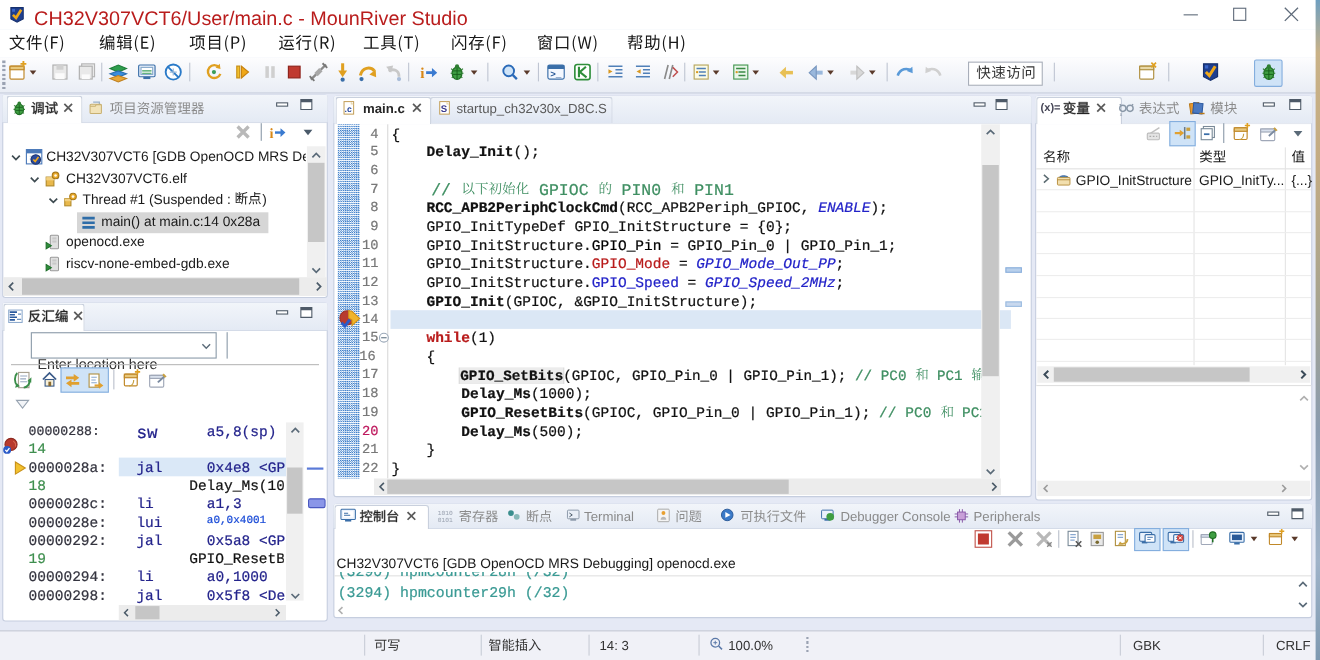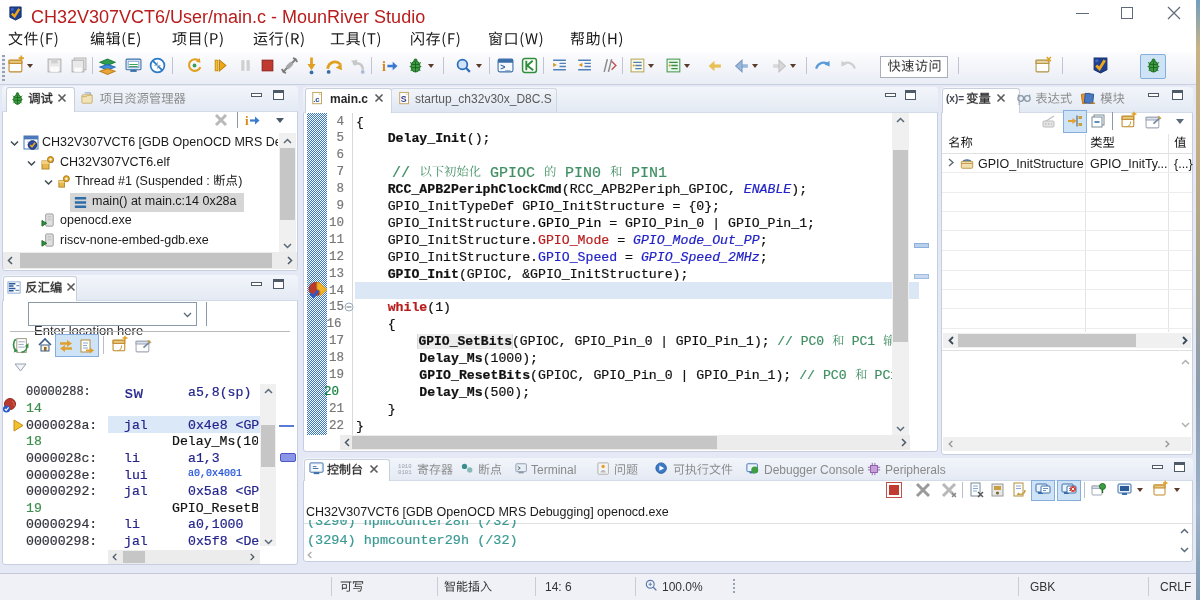--- a/index.html
+++ b/index.html
@@ -482,21 +482,21 @@
 <div class="ab mono" style="left:324px;top:215.9px;width:20px;text-align:right;font-size:12.5px;color:#787878">10</div>
 <div class="ab mono" style="left:324px;top:232.8px;width:20px;text-align:right;font-size:12.5px;color:#787878">11</div>
 <div class="ab mono" style="left:324px;top:249.7px;width:20px;text-align:right;font-size:12.5px;color:#787878">12</div>
 <div class="ab mono" style="left:324px;top:266.6px;width:20px;text-align:right;font-size:12.5px;color:#787878">13</div>
 <div class="ab mono" style="left:324px;top:283.5px;width:20px;text-align:right;font-size:12.5px;color:#787878">14</div>
 <div class="ab mono" style="left:324px;top:300.4px;width:20px;text-align:right;font-size:12.5px;color:#787878">15</div>
 <div class="ab mono" style="left:324px;top:317.3px;width:20px;text-align:center;font-size:12.5px;color:#787878">16</div>
 <div class="ab mono" style="left:324px;top:334.2px;width:20px;text-align:right;font-size:12.5px;color:#787878">17</div>
 <div class="ab mono" style="left:324px;top:351.1px;width:20px;text-align:right;font-size:12.5px;color:#787878">18</div>
 <div class="ab mono" style="left:324px;top:368.0px;width:20px;text-align:right;font-size:12.5px;color:#787878">19</div>
-<div class="ab mono" style="left:324px;top:384.9px;width:20px;font-size:12.5px;color:#15803d">20</div>
+<div class="ab mono" style="left:324px;top:384.9px;width:20px;text-align:right;font-size:12.5px;color:#be185d">20</div>
 <div class="ab mono" style="left:324px;top:401.8px;width:20px;text-align:right;font-size:12.5px;color:#787878">21</div>
 <div class="ab mono" style="left:324px;top:418.7px;width:20px;text-align:right;font-size:12.5px;color:#787878">22</div>
 <div class="ab" style="left:352px;top:113px;width:1px;height:322px;background:#d9d9d9"></div>
 <svg class="ab" style="left:344px;top:301.9px" width="10" height="10" viewBox="0 0 10 10">
     <circle cx="5" cy="5" r="4" fill="#fff" stroke="#9aa8b8"></circle>
     <path d="M2.5 5 L7.5 5" stroke="#7a8a98" stroke-width="1.2"></path>
   </svg>
 <div class="ab mono" style="left:356px;top:114.5px;font-size:13.2px;color:#111;white-space:pre;width:537px;overflow:hidden">{</div>
 <div class="ab mono" style="left:356px;top:131.4px;font-size:13.2px;color:#111;white-space:pre;width:537px;overflow:hidden">    <b>Delay_Init</b>();</div>
 <div class="ab mono" style="left:356px;top:165.2px;font-size:15px;color:#111;white-space:pre;width:537px;overflow:hidden">    <span style="color:#3f8f62">// <svg style="vertical-align:top" width="62" height="13" viewBox="0 -11.0 62 13.2">
@@ -805,21 +805,21 @@
 <div class="ab" style="left:331px;top:577px;width:1px;height:19px;background:#c8ccd6"></div>
 <div class="ab" style="left:437px;top:577px;width:1px;height:19px;background:#c8ccd6"></div>
 <div class="ab" style="left:535px;top:577px;width:1px;height:19px;background:#c8ccd6"></div>
 <div class="ab" style="left:635px;top:577px;width:1px;height:19px;background:#c8ccd6"></div>
 <div class="ab" style="left:340px;top:580px"><svg style="vertical-align:top" width="24" height="13" viewBox="0 -10.6 24 12.7">
       <path d="M0.7 -9.2V-8.3H9.0V-0.3C9.0 -0.1 8.9 -0.0 8.6 0.0C8.3 0.0 7.3 0.0 6.4 -0.0C6.5 0.2 6.7 0.7 6.8 0.9C7.9 0.9 8.8 0.9 9.3 0.8C9.7 0.6 9.9 0.3 9.9 -0.3V-8.3H11.4V-9.2ZM2.8 -5.7H5.9V-2.9H2.8ZM1.9 -6.6V-1.1H2.8V-2.1H6.8V-6.6Z M12.9 -9.4V-7.1H13.8V-8.6H22.1V-7.1H23.1V-9.4ZM13.1 -2.5V-1.7H19.9V-2.5ZM15.6 -8.4C15.3 -6.9 14.9 -5.0 14.6 -3.8H20.9C20.7 -1.5 20.4 -0.4 20.1 -0.1C20.0 -0.0 19.8 0.0 19.5 0.0C19.2 0.0 18.4 -0.0 17.6 -0.1C17.8 0.2 17.9 0.5 17.9 0.8C18.7 0.8 19.5 0.8 19.8 0.8C20.3 0.8 20.6 0.7 20.9 0.4C21.3 -0.0 21.6 -1.2 21.9 -4.2C21.9 -4.4 21.9 -4.6 21.9 -4.6H15.7L16.1 -6.2H21.6V-7.0H16.2L16.5 -8.3Z" fill="#333"></path>
     </svg></div>
 <div class="ab" style="left:444px;top:580px"><svg style="vertical-align:top" width="48" height="13" viewBox="0 -10.6 48 12.7">
       <path d="M7.4 -8.3H9.9V-5.7H7.4ZM6.5 -9.1V-4.9H10.8V-9.1ZM3.2 -1.4H8.8V-0.2H3.2ZM3.2 -2.1V-3.3H8.8V-2.1ZM2.3 -4.0V1.0H3.2V0.5H8.8V0.9H9.7V-4.0ZM1.9 -10.1C1.7 -9.2 1.2 -8.3 0.6 -7.7C0.8 -7.6 1.2 -7.4 1.3 -7.3C1.6 -7.6 1.8 -7.9 2.1 -8.4H3.1V-7.6L3.1 -7.2H0.6V-6.5H2.9C2.7 -5.7 2.0 -4.9 0.5 -4.3C0.7 -4.2 0.9 -3.9 1.1 -3.7C2.3 -4.3 3.0 -5.0 3.5 -5.7C4.1 -5.3 5.0 -4.6 5.3 -4.3L5.9 -4.9C5.6 -5.2 4.2 -6.0 3.7 -6.3L3.8 -6.5H6.0V-7.2H3.9L3.9 -7.6V-8.4H5.7V-9.1H2.4C2.6 -9.4 2.7 -9.7 2.8 -9.9Z M16.6 -5.0V-4.0H14.0V-5.0ZM13.2 -5.8V0.9H14.0V-1.5H16.6V-0.1C16.6 0.1 16.6 0.1 16.4 0.1C16.2 0.1 15.7 0.1 15.2 0.1C15.3 0.3 15.4 0.7 15.5 0.9C16.2 0.9 16.7 0.9 17.1 0.8C17.4 0.6 17.5 0.4 17.5 -0.1V-5.8ZM14.0 -3.3H16.6V-2.2H14.0ZM22.3 -9.2C21.6 -8.8 20.5 -8.4 19.5 -8.0V-10.1H18.6V-6.1C18.6 -5.1 18.9 -4.8 20.1 -4.8C20.3 -4.8 21.9 -4.8 22.1 -4.8C23.1 -4.8 23.4 -5.2 23.4 -6.7C23.2 -6.7 22.8 -6.9 22.7 -7.0C22.6 -5.8 22.5 -5.6 22.0 -5.6C21.7 -5.6 20.4 -5.6 20.1 -5.6C19.6 -5.6 19.5 -5.7 19.5 -6.1V-7.3C20.7 -7.6 21.9 -8.1 22.9 -8.5ZM22.4 -3.8C21.7 -3.4 20.6 -2.9 19.5 -2.6V-4.5H18.6V-0.4C18.6 0.6 18.9 0.9 20.1 0.9C20.3 0.9 21.9 0.9 22.2 0.9C23.2 0.9 23.4 0.4 23.6 -1.2C23.3 -1.2 23.0 -1.4 22.8 -1.5C22.7 -0.2 22.6 0.0 22.1 0.0C21.8 0.0 20.4 0.0 20.2 0.0C19.6 0.0 19.5 -0.0 19.5 -0.4V-1.8C20.7 -2.1 22.1 -2.6 23.0 -3.2ZM13.0 -6.6C13.3 -6.7 13.7 -6.8 17.0 -7.0C17.1 -6.8 17.2 -6.6 17.2 -6.4L18.0 -6.8C17.8 -7.5 17.1 -8.6 16.5 -9.4L15.7 -9.1C16.0 -8.7 16.3 -8.2 16.6 -7.7L14.0 -7.6C14.5 -8.2 15.0 -9.0 15.4 -9.8L14.5 -10.1C14.1 -9.2 13.5 -8.2 13.3 -8.0C13.1 -7.7 12.9 -7.5 12.7 -7.5C12.8 -7.3 13.0 -6.8 13.0 -6.6Z M32.8 -2.9V-2.1H34.2V-0.5H32.3V-6.4H35.4V-7.2H32.3V-8.8C33.2 -8.9 34.1 -9.1 34.8 -9.3L34.3 -10.0C33.0 -9.6 30.7 -9.3 28.8 -9.2C28.9 -9.0 29.0 -8.7 29.1 -8.5C29.8 -8.5 30.7 -8.6 31.5 -8.7V-7.2H28.4V-6.4H31.5V-0.5H29.5V-2.1H31.0V-2.9H29.5V-4.4C30.0 -4.5 30.6 -4.7 31.0 -4.9L30.6 -5.6C30.1 -5.4 29.4 -5.1 28.7 -4.9V0.9H29.5V0.4H34.2V1.0H35.0V-5.2H32.8V-4.4H34.2V-2.9ZM25.9 -10.1V-7.7H24.6V-6.8H25.9V-4.1L24.4 -3.7L24.7 -2.8L25.9 -3.2V-0.1C25.9 0.0 25.9 0.1 25.8 0.1C25.6 0.1 25.3 0.1 24.9 0.1C25.0 0.3 25.1 0.7 25.1 0.9C25.8 0.9 26.2 0.9 26.4 0.7C26.7 0.6 26.8 0.4 26.8 -0.1V-3.5L28.1 -3.9L28.0 -4.7L26.8 -4.3V-6.8H27.9V-7.7H26.8V-10.1Z M39.5 -9.1C40.3 -8.5 40.9 -7.8 41.5 -7.1C40.7 -3.7 39.2 -1.2 36.5 0.2C36.7 0.3 37.2 0.7 37.3 0.9C39.8 -0.5 41.3 -2.7 42.2 -5.9C43.5 -3.5 44.4 -0.7 47.1 0.8C47.2 0.6 47.4 0.1 47.6 -0.2C43.6 -2.6 43.9 -7.1 40.1 -9.8Z" fill="#333"></path>
     </svg></div>
-<div class="ab" style="left:545px;top:580px;font-size:12px;color:#333">14: 6</div>
+<div class="ab" style="left:545px;top:580px;font-size:12px;color:#333">14: 3</div>
 <svg class="ab" style="left:645px;top:579px" width="14" height="14" viewBox="0 0 16 16">
     <circle cx="6" cy="6" r="4.5" fill="none" stroke="#5a78a8" stroke-width="1.3"></circle>
     <path d="M9.5 9.5 L13 13" stroke="#5a78a8" stroke-width="1.6"></path>
     <path d="M4 6 L8 6 M6 4 L6 8" stroke="#5a78a8" stroke-width="1"></path>
   </svg>
 <div class="ab" style="left:662px;top:580px;font-size:12px;color:#333">100.0%</div>
 <div class="ab" style="left:733px;top:579px;width:2px;height:14px;background:repeating-linear-gradient(#9aa2b2 0 2px,#f0f1f7 2px 4px)"></div>
 <div class="ab" style="left:1018px;top:577px;width:1px;height:19px;background:#c8ccd6"></div>
 <div class="ab" style="left:1030px;top:580px;font-size:12px;color:#333">GBK</div>
 <div class="ab" style="left:1148px;top:577px;width:1px;height:19px;background:#c8ccd6"></div>

